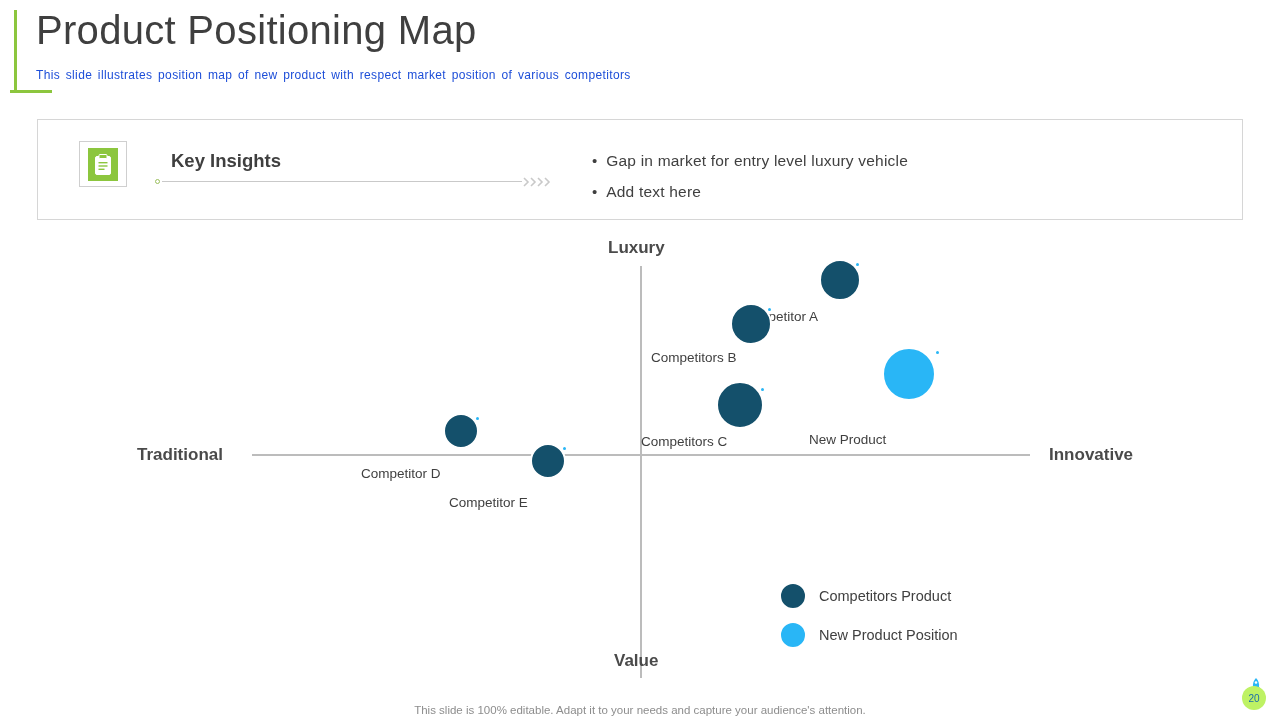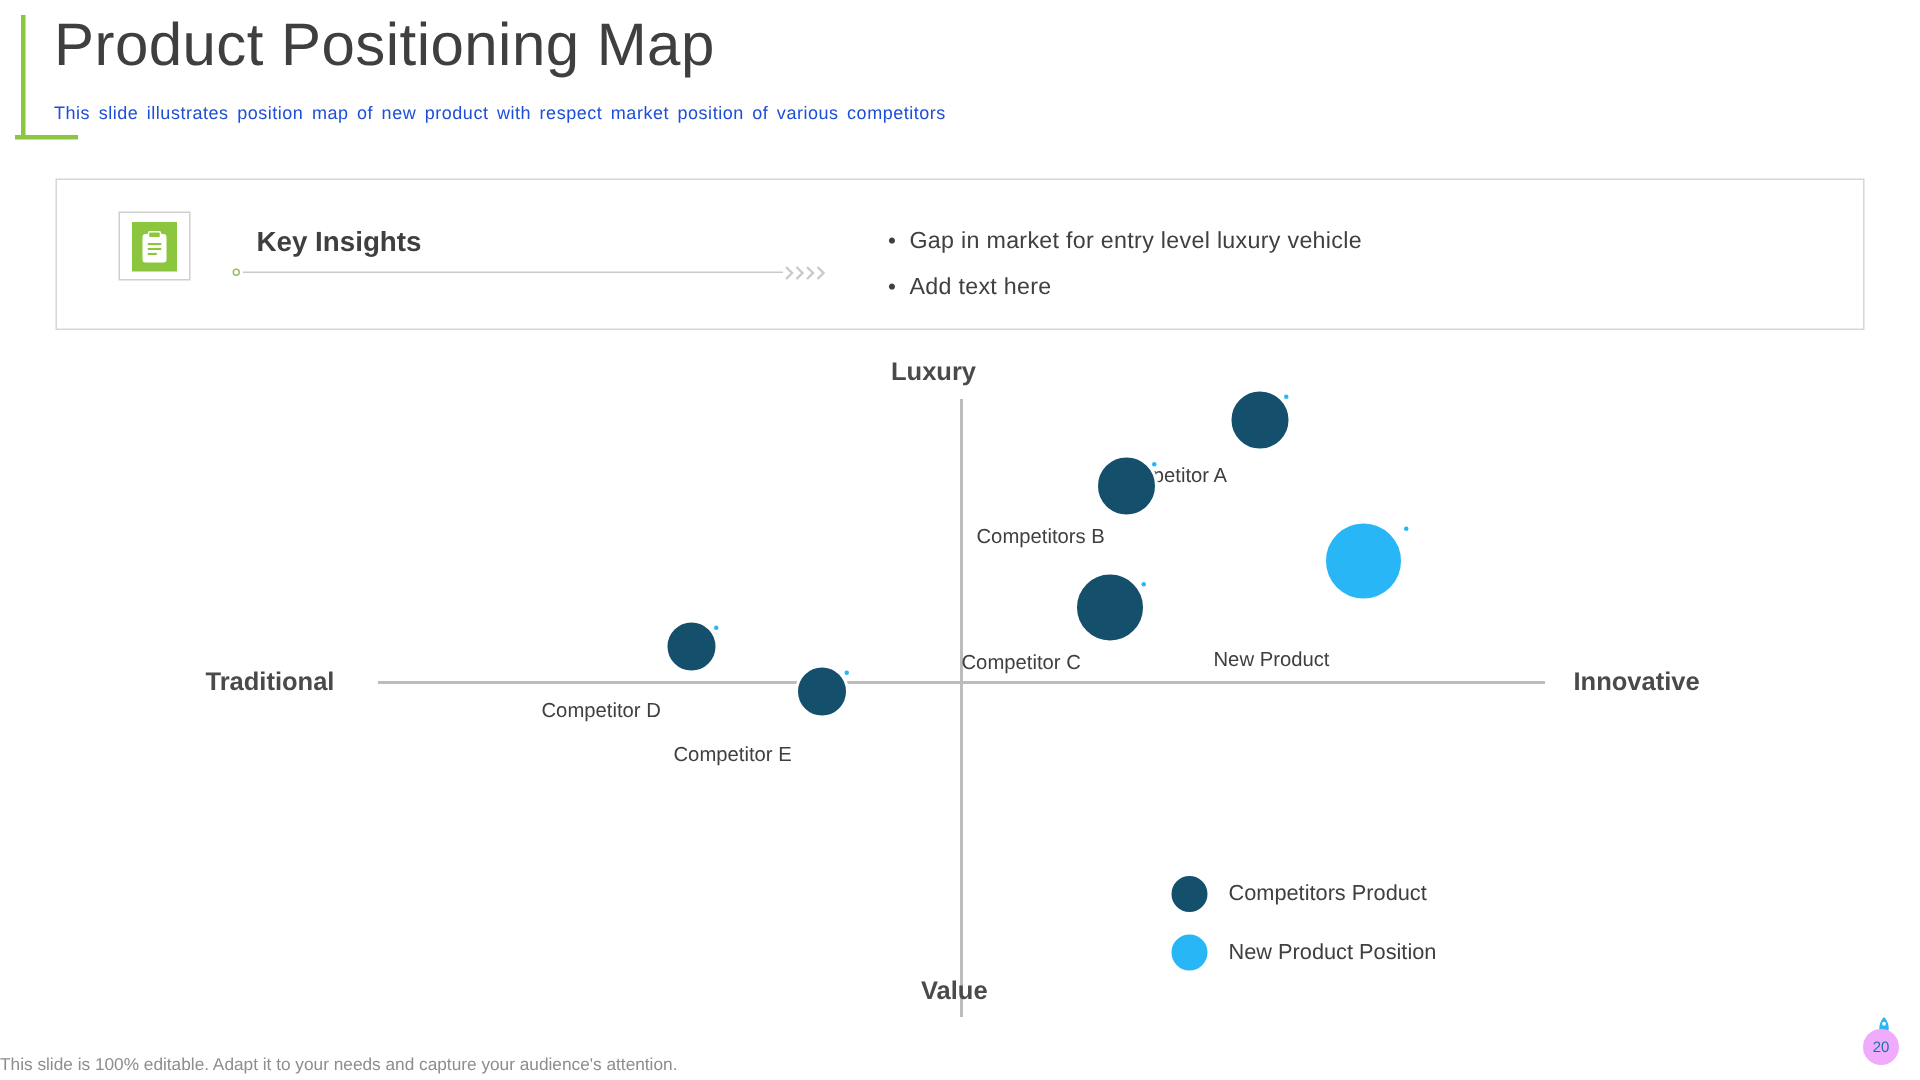--- a/index.html
+++ b/index.html
@@ -174,21 +174,21 @@
     width: 778px;
     height: 2px;
     background: #bcbcbc;
   }
   .axis-label {
     position: absolute;
     font-size: 17px;
     font-weight: bold;
     color: #4a4a4a;
   }
-  .label-luxury { left: 594px; top: 8px; }
+  .label-luxury { left: 608px; top: 8px; }
   .label-value  { left: 614px; top: 421px; }
   .label-traditional { left: 137px; top: 215px; }
   .label-innovative  { left: 1049px; top: 215px; }
 
   .bubble {
     position: absolute;
     border-radius: 50%;
     box-sizing: border-box;
   }
   .bubble.comp {
@@ -234,39 +234,39 @@
     color: #3f3f3f;
     white-space: nowrap;
   }
 
   
   .footer-note {
     position: absolute;
     left: 0;
     top: 704px;
     width: 1280px;
-    text-align: left;
+    text-align: center;
     font-size: 11.5px;
     color: #8d8d8d;
   }
   .page-badge {
     position: absolute;
     right: 8px;
     bottom: 8px;
     width: 34px;
     height: 34px;
   }
   .page-badge .circle {
     position: absolute;
     left: 4px;
     top: 8px;
     width: 24px;
     height: 24px;
     border-radius: 50%;
-    background: #f0abfc;
+    background: #bef264;
     color: #1b6ea8;
     font-size: 10px;
     display: flex;
     align-items: center;
     justify-content: center;
   }
   .page-badge svg {
     position: absolute;
     left: 12px;
     top: 0px;
@@ -345,21 +345,21 @@
   <div class="bubble comp" style="left:819px; top:29px; width:42px; height:42px;"></div>
   <div class="bubble-spark" style="left:856px; top:33px;"></div>
   <div class="bubble-caption" style="left:740px; top:79px; width:200px;">Competitor A</div>
 
   <div class="bubble comp" style="left:730px; top:73px; width:42px; height:42px;"></div>
   <div class="bubble-spark" style="left:768px; top:78px;"></div>
   <div class="bubble-caption" style="left:651px; top:120px; width:200px;">Competitors B</div>
 
   <div class="bubble comp" style="left:716px; top:151px; width:48px; height:48px;"></div>
   <div class="bubble-spark" style="left:761px; top:158px;"></div>
-  <div class="bubble-caption" style="left:641px; top:204px; width:200px;">Competitor C</div>
+  <div class="bubble-caption" style="left:641px; top:204px; width:200px;">Competitors C</div>
 
   <div class="bubble comp" style="left:443px; top:183px; width:36px; height:36px;"></div>
   <div class="bubble-spark" style="left:476px; top:187px;"></div>
   <div class="bubble-caption" style="left:361px; top:236px; width:200px;">Competitor D</div>
 
   <div class="bubble comp" style="left:530px; top:213px; width:36px; height:36px;"></div>
   <div class="bubble-spark" style="left:563px; top:217px;"></div>
   <div class="bubble-caption" style="left:449px; top:265px; width:200px;">Competitor E</div>
 
   <div class="bubble newp" style="left:881px; top:116px; width:56px; height:56px;"></div>

